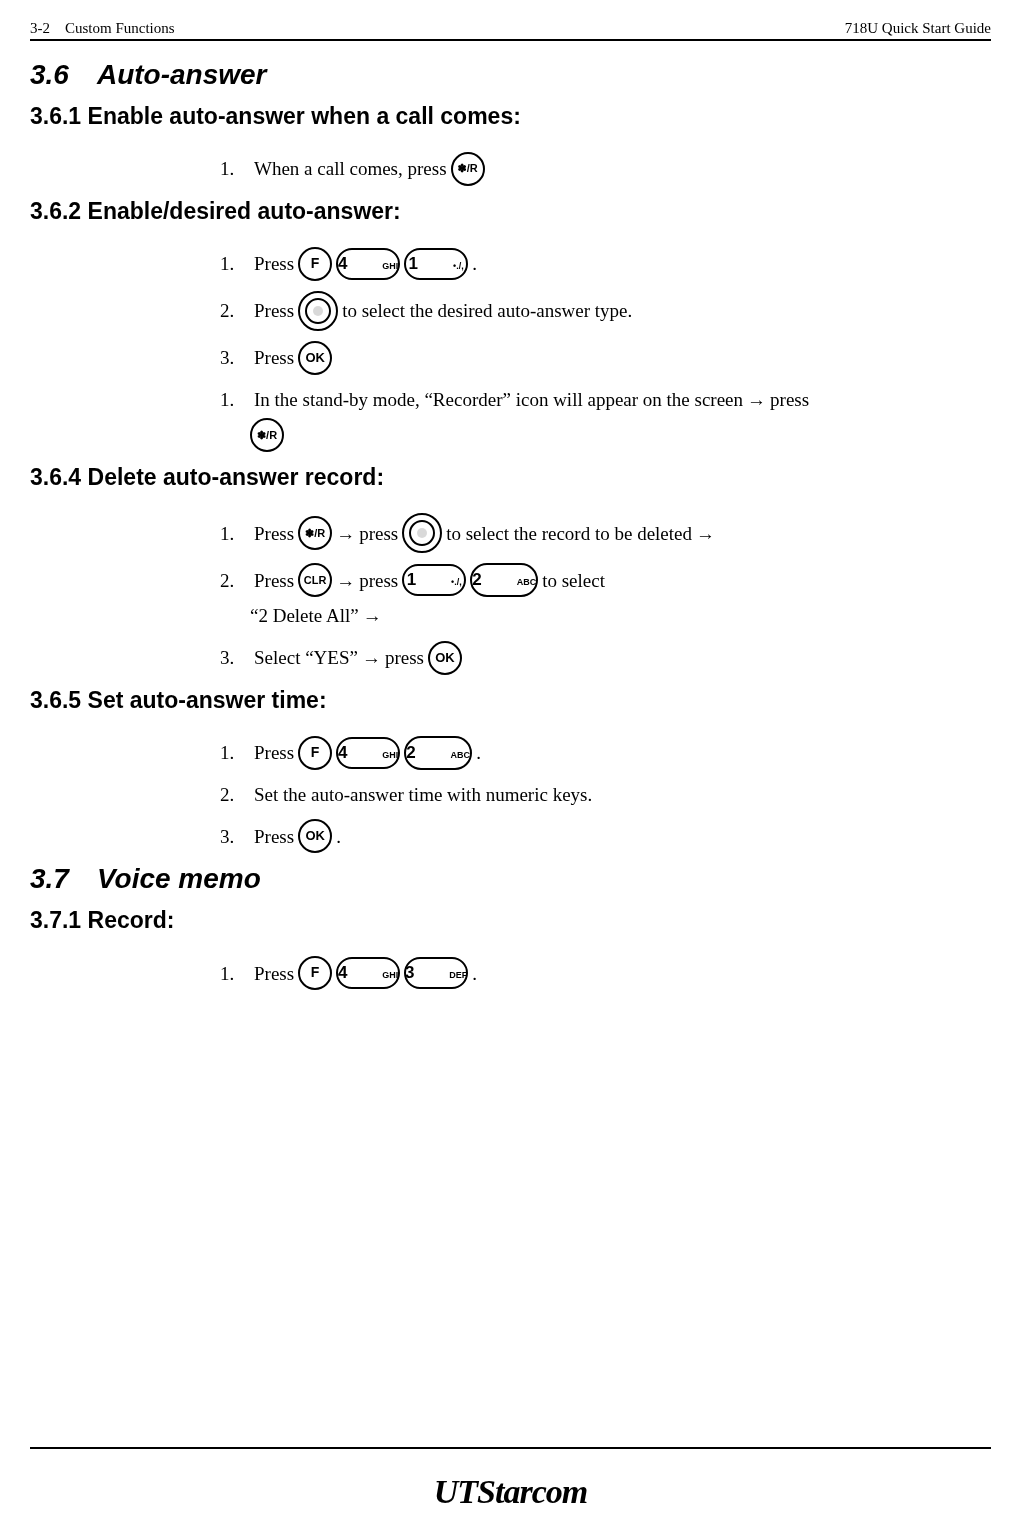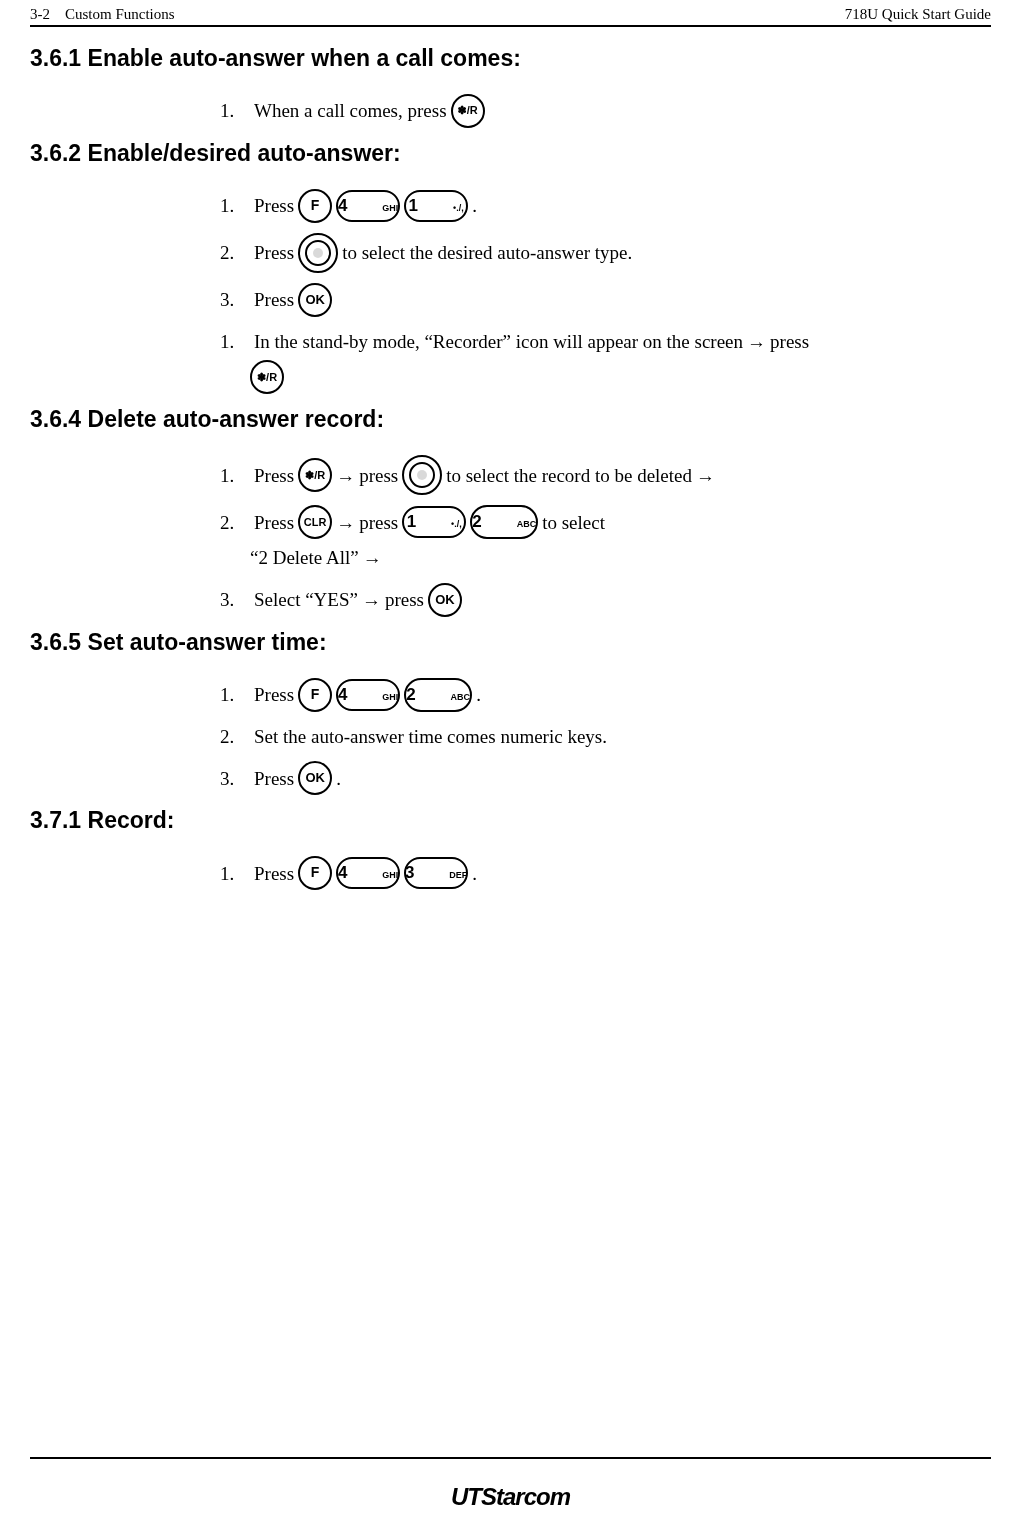--- a/index.html
+++ b/index.html
@@ -5,21 +5,21 @@
   * { box-sizing: border-box; }
   body {
     margin: 0;
     padding: 0;
     font-family: "Times New Roman", Times, serif;
     background: #fff;
     color: #000;
     width: 1021px;
   }
   .page {
-    padding: 6px 30px 30px 30px;
+    padding: 20px 30px 30px 30px;
     position: relative;
     min-height: 1531px;
   }
   .header-row {
     display: flex;
     justify-content: space-between;
     font-size: 15px;
     margin-bottom: 2px;
   }
   .rule {
@@ -106,40 +106,41 @@
     position: absolute;
     bottom: 20px;
     left: 0; right: 0;
     text-align: center;
   }
   .footer .line {
     border-top: 2px solid #000;
     margin: 0 30px 24px 30px;
   }
   .logo {
-    font-family: Liberation Sans, sans-serif;
+    font-family: Liberation Serif, serif;
     font-weight: 900;
-    font-size: 24px;
+    font-size: 34px;
     font-style: italic;
     letter-spacing: -1px;
   }
   .logo .ut { font-style: italic; }
   .arrow { font-family: Arial, sans-serif; }
 </style>
 </head>
 <body>
 
 <div class="page">
 
   <div class="header-row">
     <span>3-2 Custom Functions</span>
     <span>718U Quick Start Guide</span>
   </div>
   <div class="rule"></div>
 
+  <div class="h1">3.6 Auto-answer</div>
 
   <div class="h2">3.6.1 Enable auto-answer when a call comes:</div>
   <div class="list">
     <div class="list-item">
       <span class="num">1.</span>
       <span>When a call comes, press</span>
       <span class="key-round">
           <span style="font-size:11px;">✽/R</span>
         </span>
     </div>
@@ -264,32 +265,33 @@
       <span class="key-oval-wide">
           <span class="key-twoparts">
             <span class="big">2</span>
             <span class="small">ABC</span>
           </span>
         </span>
       <span>.</span>
     </div>
     <div class="list-item">
       <span class="num">2.</span>
-      <span>Set the auto-answer time comes numeric keys.</span>
+      <span>Set the auto-answer time with numeric keys.</span>
     </div>
     <div class="list-item">
       <span class="num">3.</span>
       <span>Press</span>
       <span class="key-round">
           <span style="font-size:13px;">OK</span>
         </span>
       <span>.</span>
     </div>
   </div>
 
+  <div class="h1">3.7 Voice memo</div>
 
   <div class="h2">3.7.1 Record:</div>
   <div class="list">
     <div class="list-item">
       <span class="num">1.</span>
       <span>Press</span>
       <span class="key-round">
           <span>F</span>
         </span>
       <span class="key-oval">

